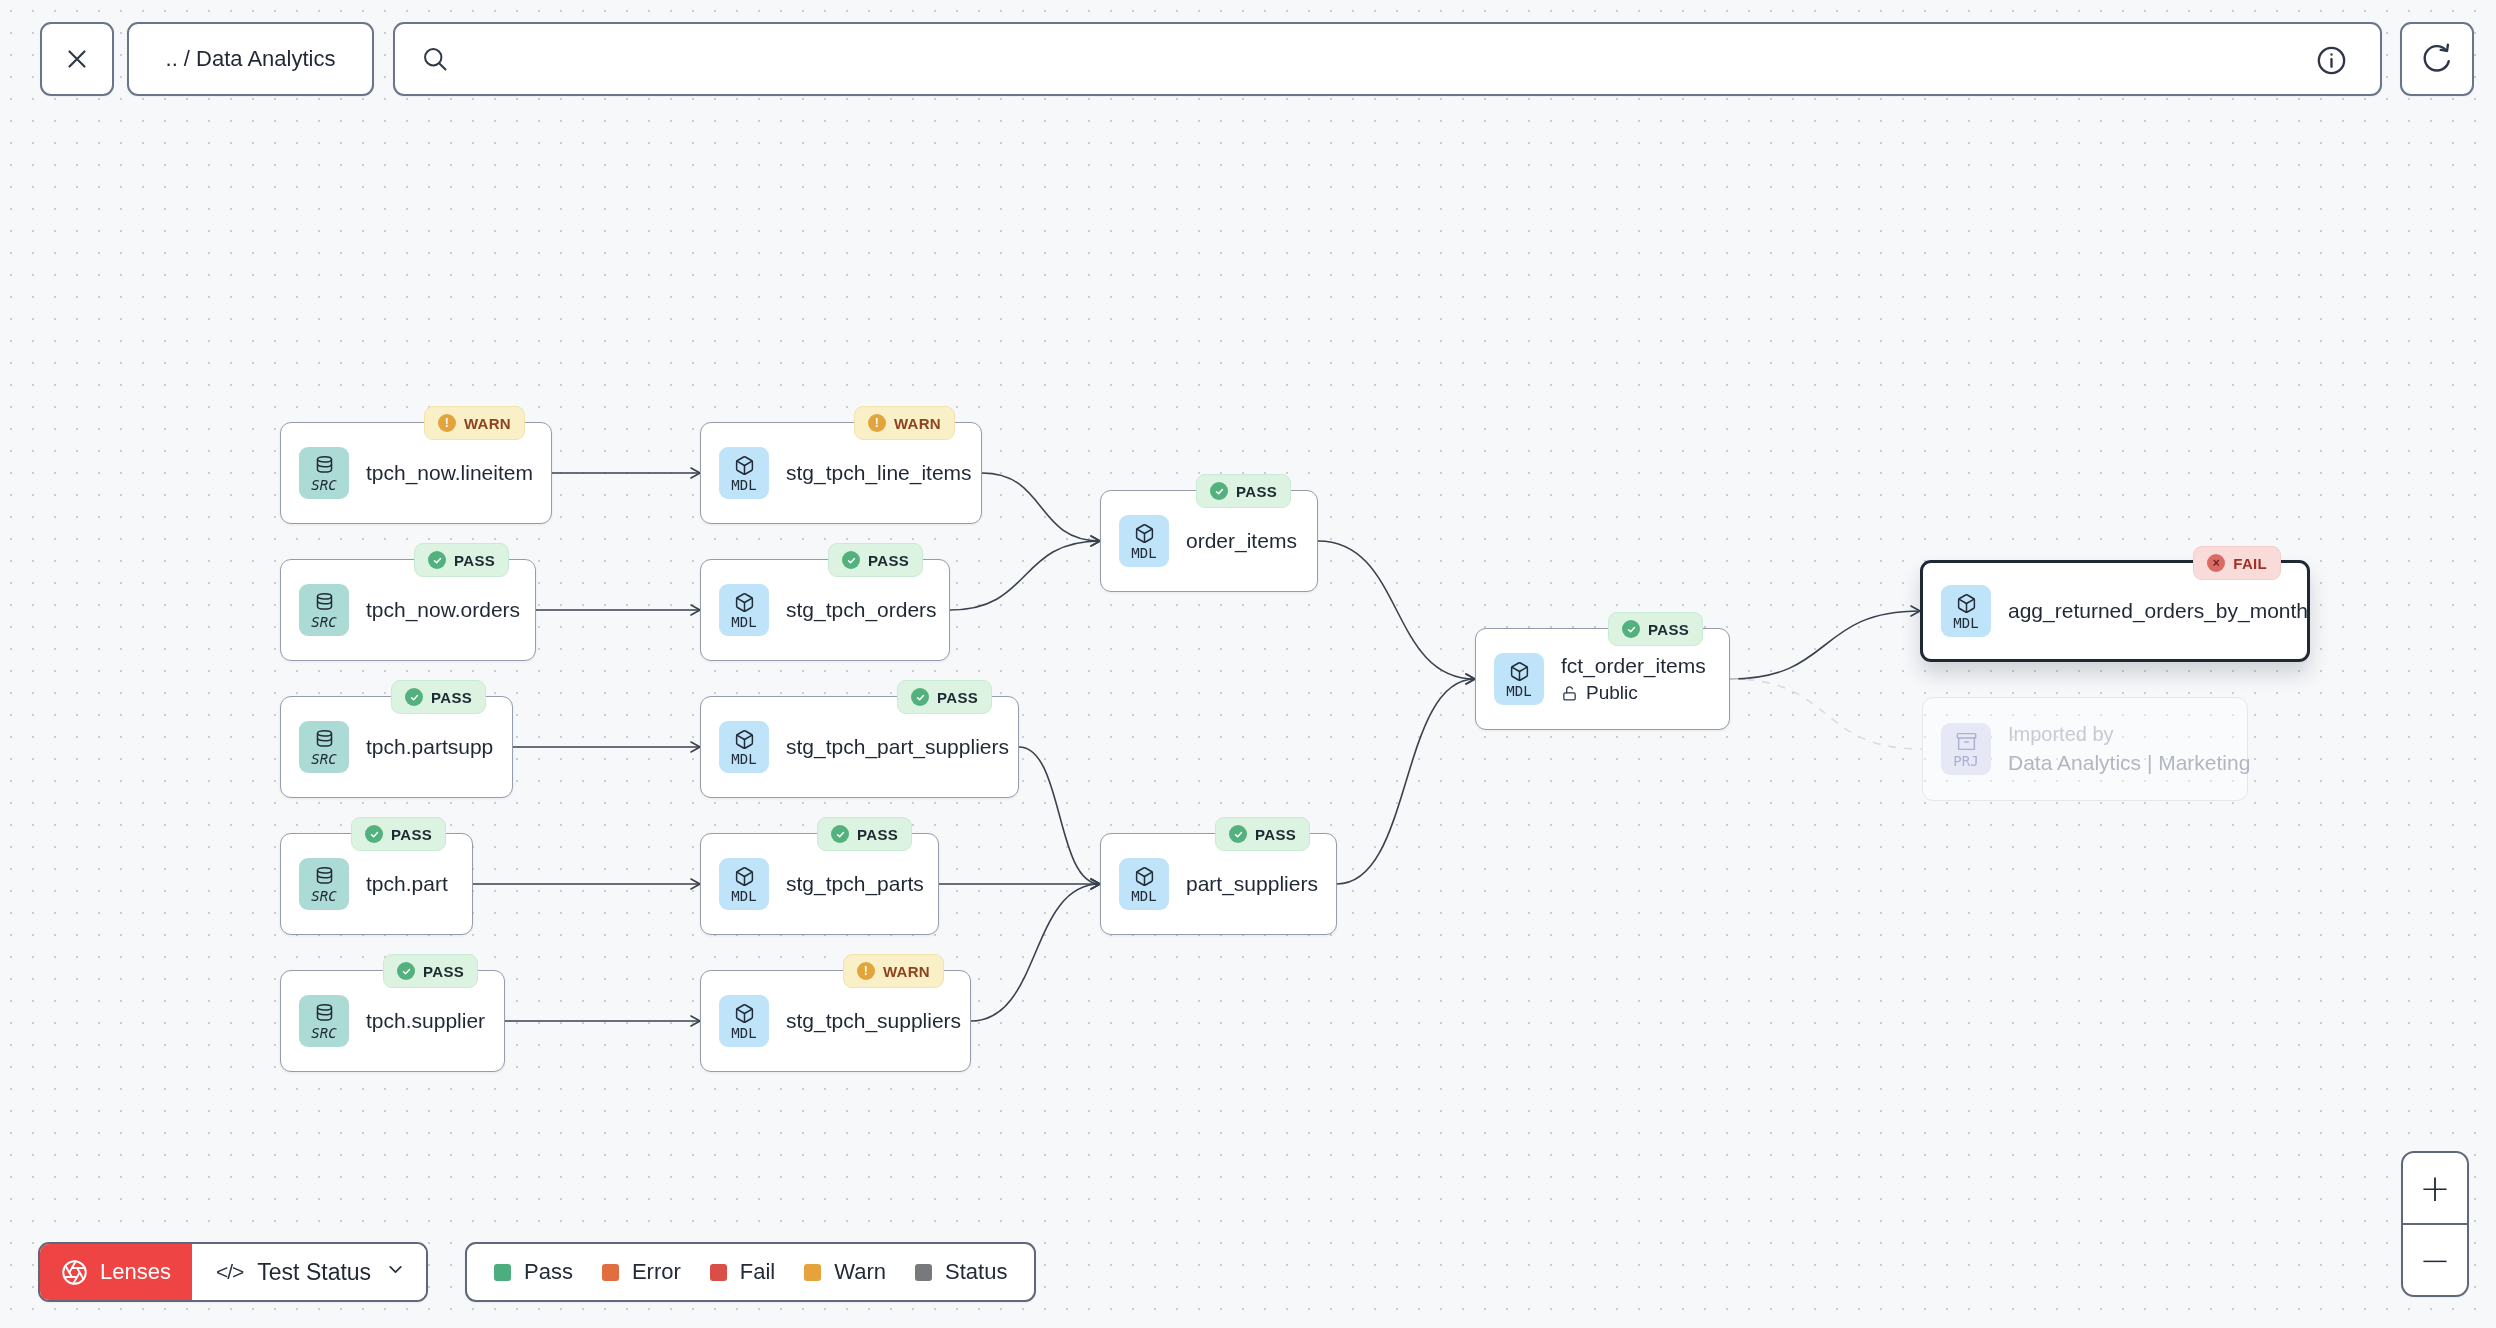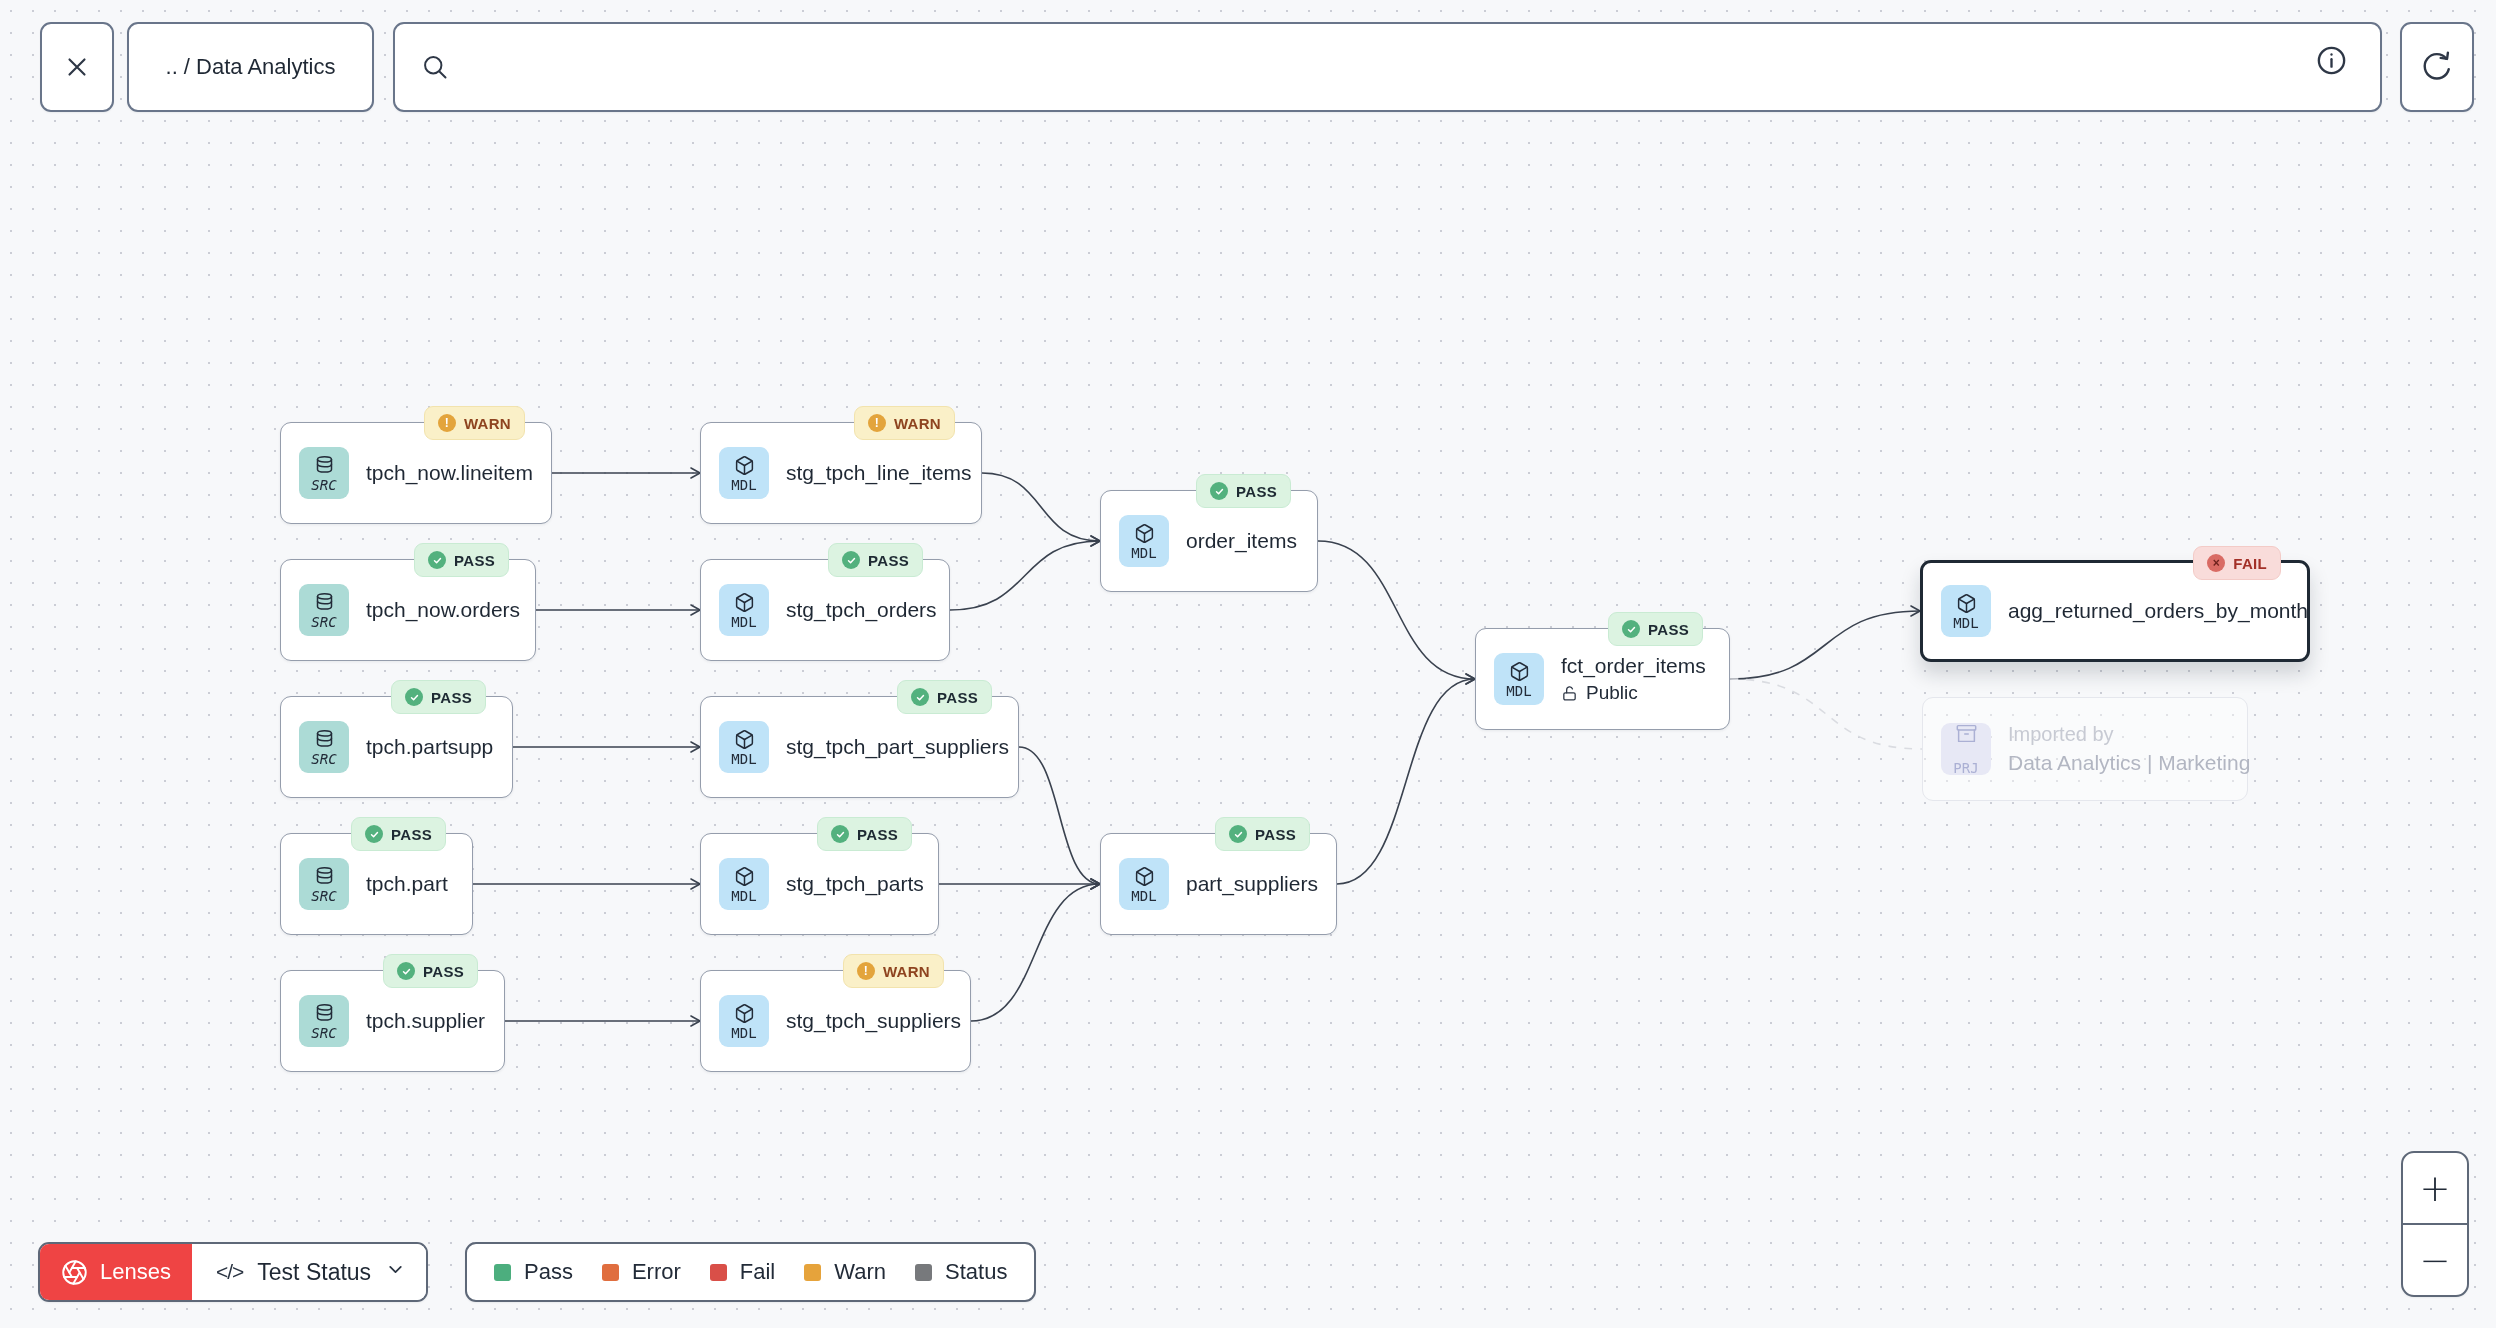--- a/index.html
+++ b/index.html
@@ -8,21 +8,21 @@
 
   .app {
     position:relative; width:2496px; height:1328px; overflow:hidden;
     background-color:#F7F8FA;
     background-image:radial-gradient(circle,#CBCDD5 1.3px, transparent 1.4px);
     background-size:22px 22px;
   }
 
   
   .tb-btn {
-    position:absolute; top:22px; height:90px; background:#FFFFFF;
+    position:absolute; top:22px; height:74px; background:#FFFFFF;
     border:2px solid #69758A; border-radius:11px;
     display:flex; align-items:center; justify-content:center;
     box-shadow:0 1px 2px rgba(20,28,40,.06);
     font-size:23px; color:#1F2834; cursor:pointer;
   }
   .tb-close { left:40px; width:74px; }
   .tb-breadcrumb { left:127px; width:247px; font-size:22px; }
   .tb-search {
     left:393px; width:1989px; justify-content:flex-start;
     padding:0 70px 0 26px; cursor:text;
@@ -52,21 +52,21 @@
   .node.ghost { background:rgba(255,255,255,.42); border:1.5px solid #E5E7ED; box-shadow:none; }
 
   .chip {
     width:50px; height:52px; border-radius:9px; flex:none;
     display:flex; flex-direction:column; align-items:center; justify-content:center; gap:2px;
   }
   .chip svg { width:21px; height:21px; stroke:#222B38; fill:none; stroke-width:1.7; stroke-linecap:round; stroke-linejoin:round; }
   .chip .chip-label { font-family:"DejaVu Sans Mono",monospace; font-size:14px; line-height:1; color:#222B38; }
   .chip.SRC { background:#ACDBD6;font-style:italic; }
   .chip.MDL { background:#BFE3F8; }
-  .chip.PRJ { background:#E7E8F5;justify-content:space-between; }
+  .chip.PRJ { background:#E7E8F5; }
   .chip.PRJ svg { stroke:#ABB0D4; }
   .chip.PRJ .chip-label { color:#ABB0D4; }
 
   .node-title { font-size:21px; color:#1F2834; font-weight:500; white-space:nowrap; }
   .node-sub { display:flex; align-items:center; gap:8px; font-size:19px; color:#222B38; margin-top:4px; }
   .node-sub svg { width:17px; height:17px; stroke:#2E3746; fill:none; stroke-width:1.8; stroke-linecap:round; stroke-linejoin:round; }
 
   .ghost .g1 { font-size:20px; color:#C7CAD3; font-weight:500; white-space:nowrap; }
   .ghost .g2 { font-size:21px; color:#B2B6C2; font-weight:500; margin-top:5px; white-space:nowrap; }
 

